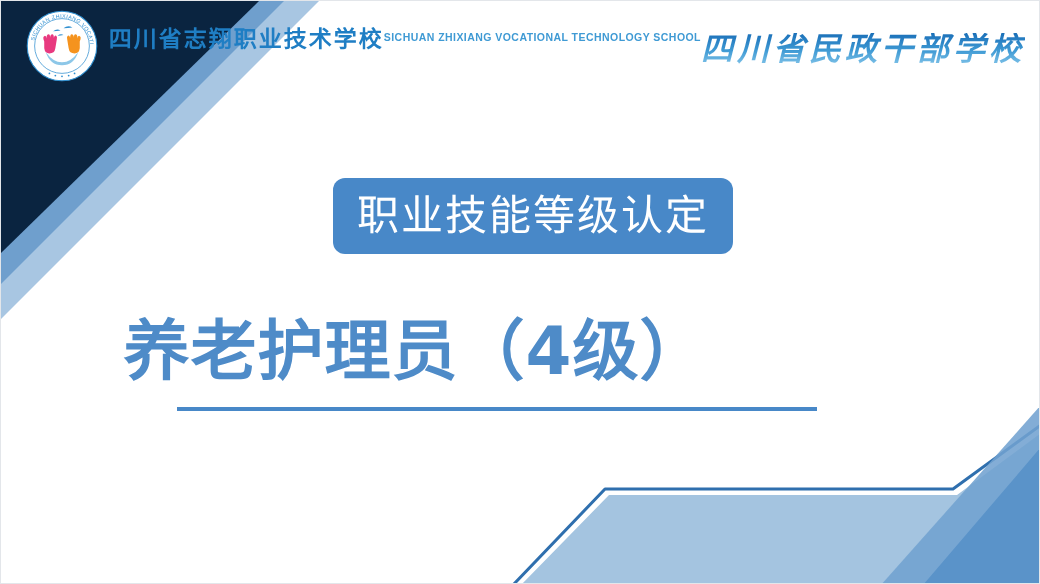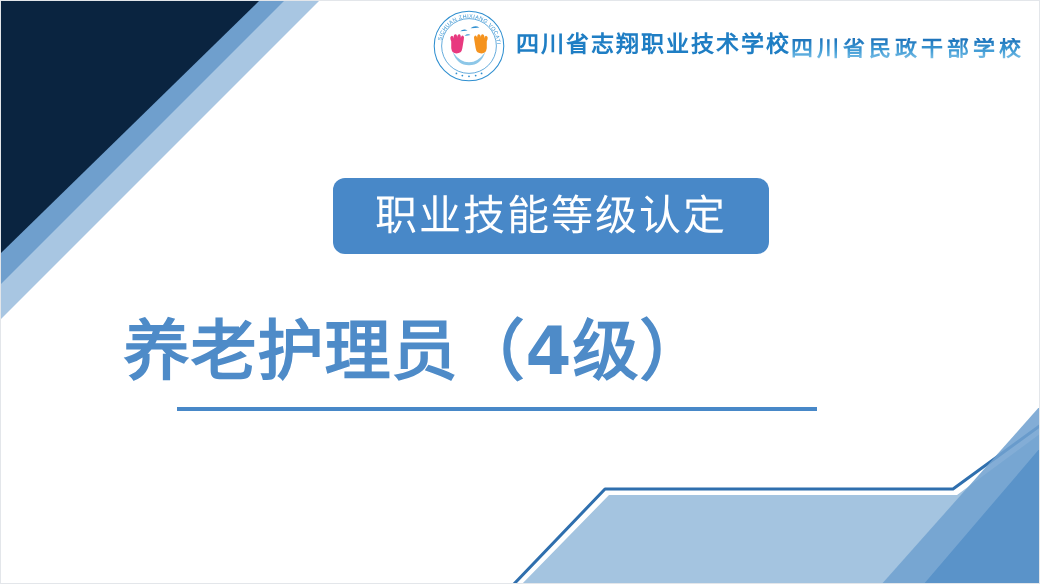--- a/index.html
+++ b/index.html
@@ -64,38 +64,39 @@
     font-family: "Liberation Sans", "DejaVu Sans", sans-serif;
     font-size: 10.5px;
     font-weight: 700;
     color: #3f9ad4;
     letter-spacing: 0.45px;
     white-space: nowrap;
     margin-top: 4px;
   }
   .logo-cn-bottom {
     font-family: "DejaVu Sans", "Liberation Sans", sans-serif;
-    font-size: 22px;
+    font-size: 32px;
     font-weight: 700;
     letter-spacing: 4px;
     white-space: nowrap;
     margin-top: 5px;
     color: #2f8fd0;
     background: linear-gradient(180deg, #1a6fb8 0%, #3f9ad4 55%, #7fc2e8 100%);
     -webkit-background-clip: text;
     background-clip: text;
+    font-style: italic;
     -webkit-text-fill-color: transparent;
   }
 
   
   .banner {
     position: absolute;
     left: 332px;
     top: 177px;
-    width: 436px;
+    width: 400px;
     height: 76px;
     background: #4888c8;
     border-radius: 12px;
     display: flex;
     align-items: center;
     justify-content: center;
     box-sizing: border-box;
   }
   .banner-text {
     font-family: "DejaVu Sans", "Liberation Sans", sans-serif;
@@ -186,20 +187,21 @@
 
       <path d="M 74,44 q 3,-7 -1,-8 q -2,0 -2,4 q 0,-6 -3,-6 q -2,0 -2,5
                q 0,-5 -3,-5 q -2,0 -2,5 q -1,-4 -3,-3 q -2,1 -1,5
                l 2,12 q 1,7 8,7 q 6,0 7,-7 Z" fill="#f5931e"></path>
 
       <path d="M 28,58 q 10,14 22,14 q 12,0 22,-14 q -6,18 -22,18 q -16,0 -22,-18 Z" fill="#8dc7e8"></path>
     </svg>
 
     <div class="logo-text">
       <div class="logo-cn-top">四川省志翔职业技术学校</div>
+      <div class="logo-en">SICHUAN ZHIXIANG VOCATIONAL TECHNOLOGY SCHOOL</div>
       <div class="logo-cn-bottom">四川省民政干部学校</div>
     </div>
   </div>
 
   <div class="banner">
     <span class="banner-text">职业技能等级认定</span>
   </div>
 
   <div class="main-title">养老护理员（4级）</div>
   <div class="title-rule"></div>

